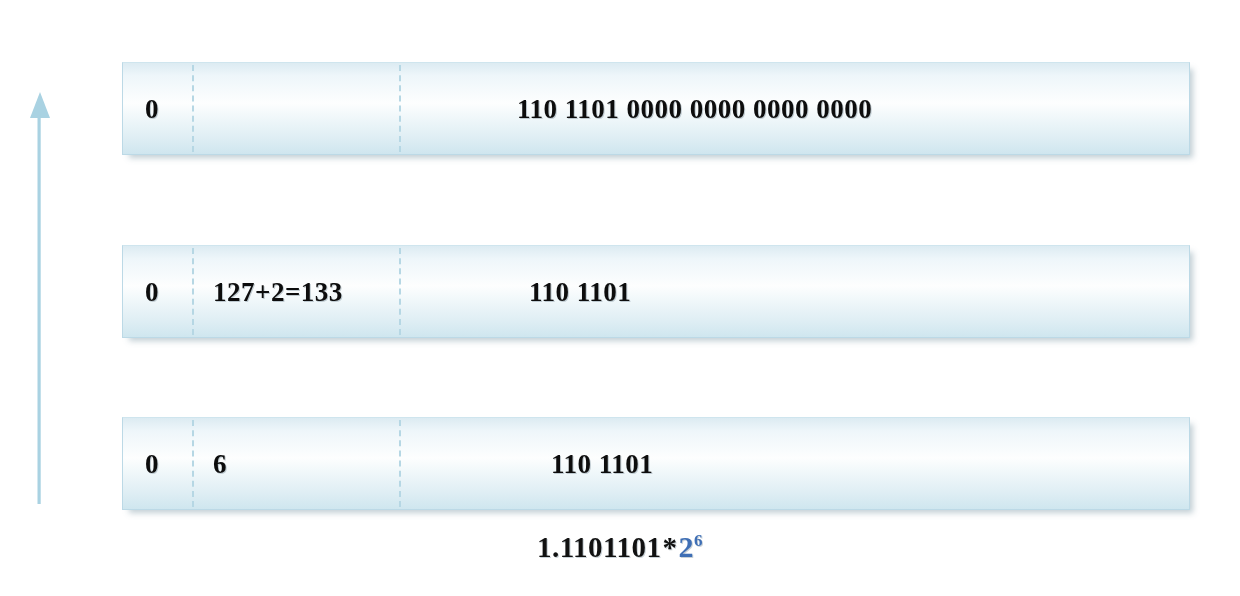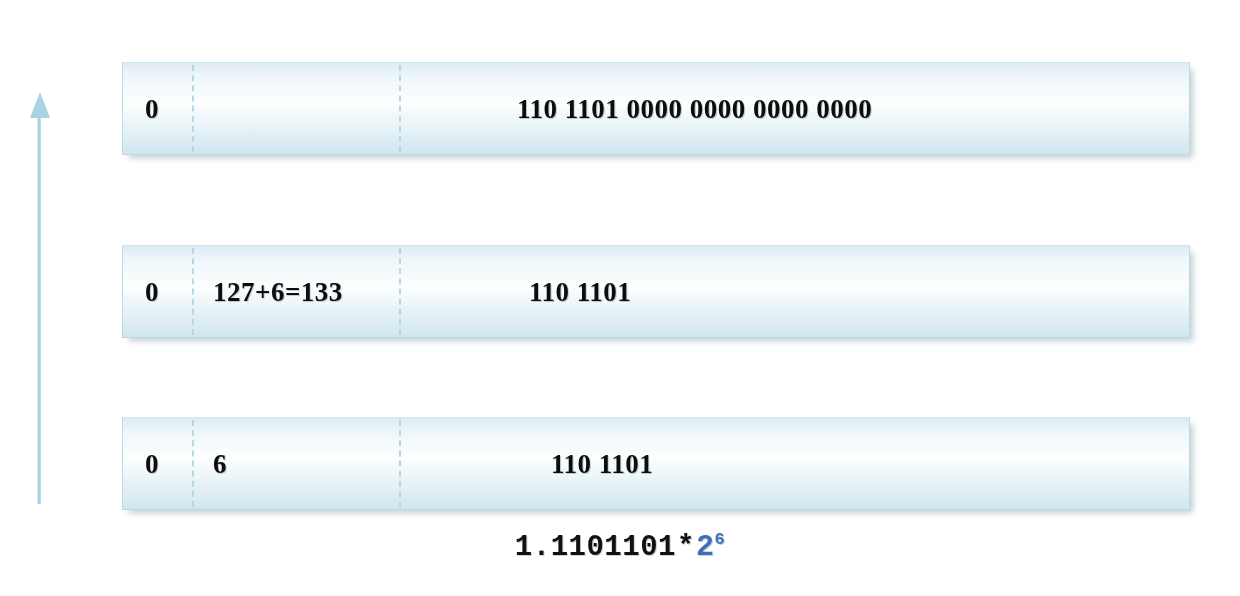--- a/index.html
+++ b/index.html
@@ -97,21 +97,21 @@
     position: absolute;
     left: 0;
     top: 530px;
     width: 1240px;
     text-align: center;
     font-weight: bold;
     font-size: 29px;
     color: #111111;
     letter-spacing: 0.5px;
     text-shadow: 1px 1px 0 rgba(150,165,175,0.5);
-    font-family: Liberation Mono, monospace;
+    font-family: Liberation Serif, serif;
   }
   .formula .mant   { color: #111111; }
   .formula .times  { color: #111111; padding: 0 1px; }
   .formula .base   { color: #3f6fb5; font-size: 30px; }
   .formula .exp    {
     color: #3f6fb5;
     font-size: 17px;
     vertical-align: super;
     line-height: 0;
   }
@@ -132,21 +132,21 @@
     <div class="divider d1"></div>
     <div class="divider d2"></div>
     <div class="cell sign">0</div>
     <div class="cell mantissa m1">110 1101 0000 0000 0000 0000</div>
   </div>
 
   <div class="bitbar row2">
     <div class="divider d1"></div>
     <div class="divider d2"></div>
     <div class="cell sign">0</div>
-    <div class="cell exponent">127+6=133</div>
+    <div class="cell exponent">127+2=133</div>
     <div class="cell mantissa m2">110 1101</div>
   </div>
 
   <div class="bitbar row3">
     <div class="divider d1"></div>
     <div class="divider d2"></div>
     <div class="cell sign">0</div>
     <div class="cell exponent">6</div>
     <div class="cell mantissa m3">110 1101</div>
   </div>

